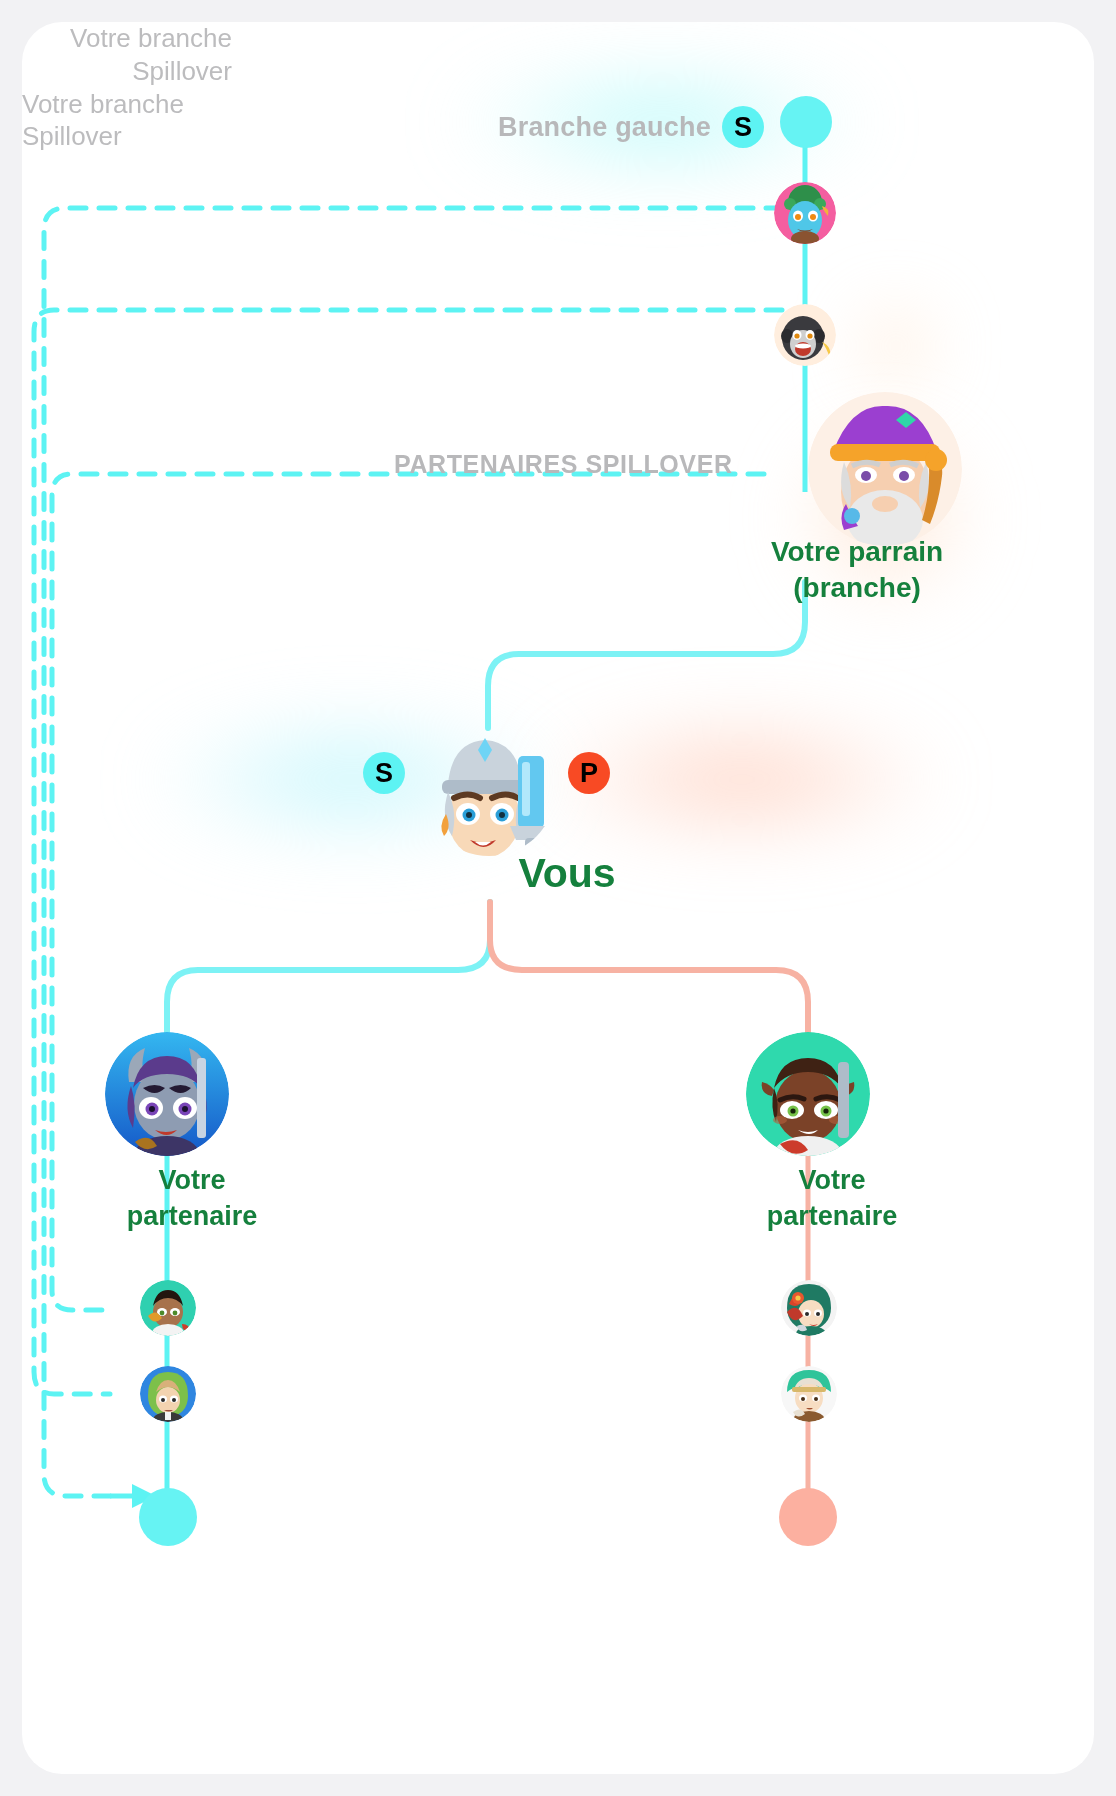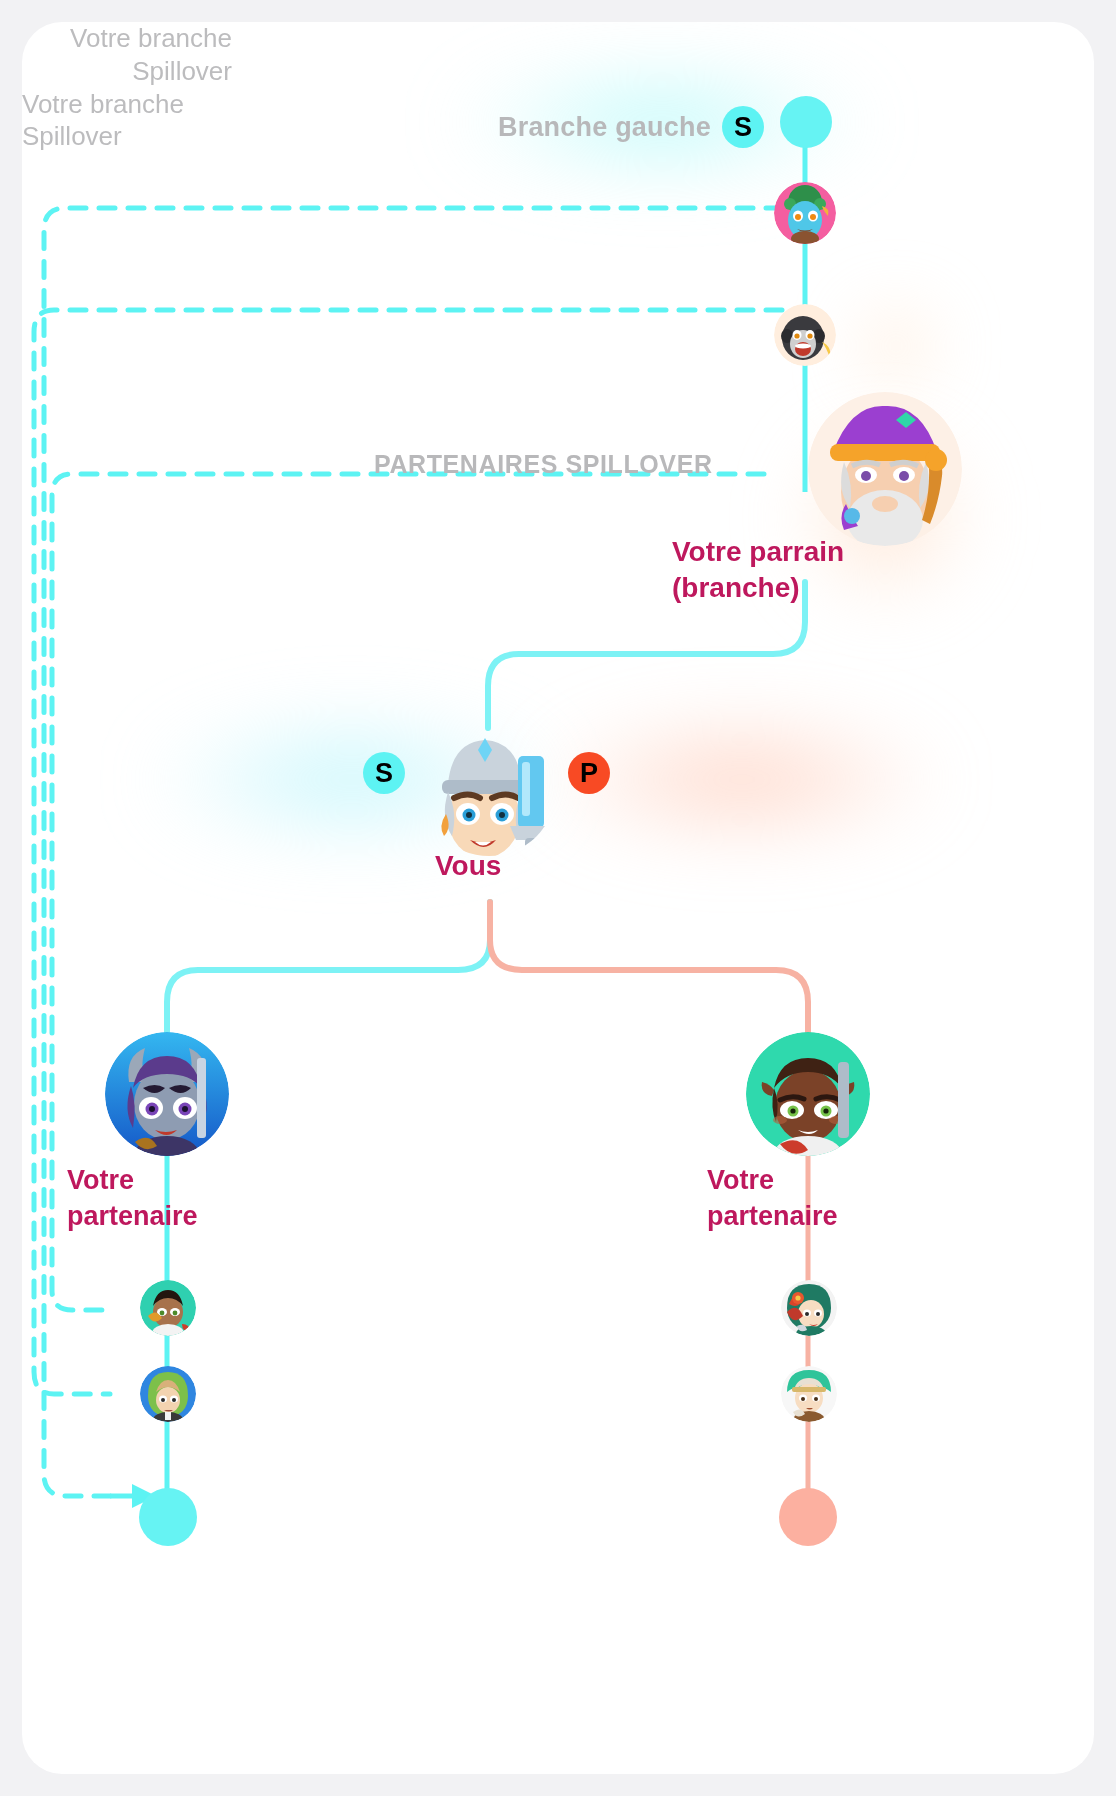--- a/index.html
+++ b/index.html
@@ -50,32 +50,32 @@
     background: radial-gradient(circle at center, rgba(255,210,180,0.60) 0%, rgba(255,232,215,0.22) 55%, rgba(255,255,255,0) 72%);
   }
   .glow-monkey {
     left: 832px; top: 282px; width: 84px; height: 84px;
     background: radial-gradient(circle at center, rgba(255,215,180,0.75) 0%, rgba(255,240,225,0.25) 58%, rgba(255,255,255,0) 75%);
   }
 
   
   .lbl { position: absolute; color: #b8b8ba; font-weight: bold; white-space: nowrap; }
   .lbl-branche { left: 476px; top: 90px; font-size: 27px; letter-spacing: .2px; }
-  .lbl-partenaires { left: 352px; top: 428px; font-size: 25px; letter-spacing: .6px; }
+  .lbl-partenaires { left: 372px; top: 428px; font-size: 25px; letter-spacing: .6px; }
   .lbl-spill-left {
     left: 140px; top: 728px; width: 210px; text-align: right;
     font-size: 26px; font-weight: normal; color: #bcbcbe; line-height: 1.26;
   }
   .lbl-spill-right {
     left: 630px; top: 728px; width: 240px; text-align: left;
     font-size: 26px; font-weight: normal; color: #bcbcbe; line-height: 1.26;
   }
-  .lbl-black { position: absolute; color: #be185d; font-weight: bold; text-align: left; }
+  .lbl-black { position: absolute; color: #15803d; font-weight: bold; text-align: center; }
   .lbl-parrain { left: 650px; top: 512px; width: 370px; font-size: 28px; line-height: 1.3; }
-  .lbl-vous { left: 413px; top: 828px; width: 300px; font-size: 28px; }
+  .lbl-vous { left: 395px; top: 828px; width: 300px; font-size: 41px; }
   .lbl-part-left { left: 45px; top: 1140px; width: 250px; font-size: 27px; line-height: 1.35; }
   .lbl-part-right { left: 685px; top: 1140px; width: 250px; font-size: 27px; line-height: 1.35; }
 
   
   .badge {
     position: absolute; border-radius: 50%;
     display: flex; align-items: center; justify-content: center;
     font-weight: bold; color: #000; line-height: 1;
   }
   .badge-s-top { left: 700px; top: 84px; width: 42px; height: 42px; background: #5df3f3; font-size: 27px; }

